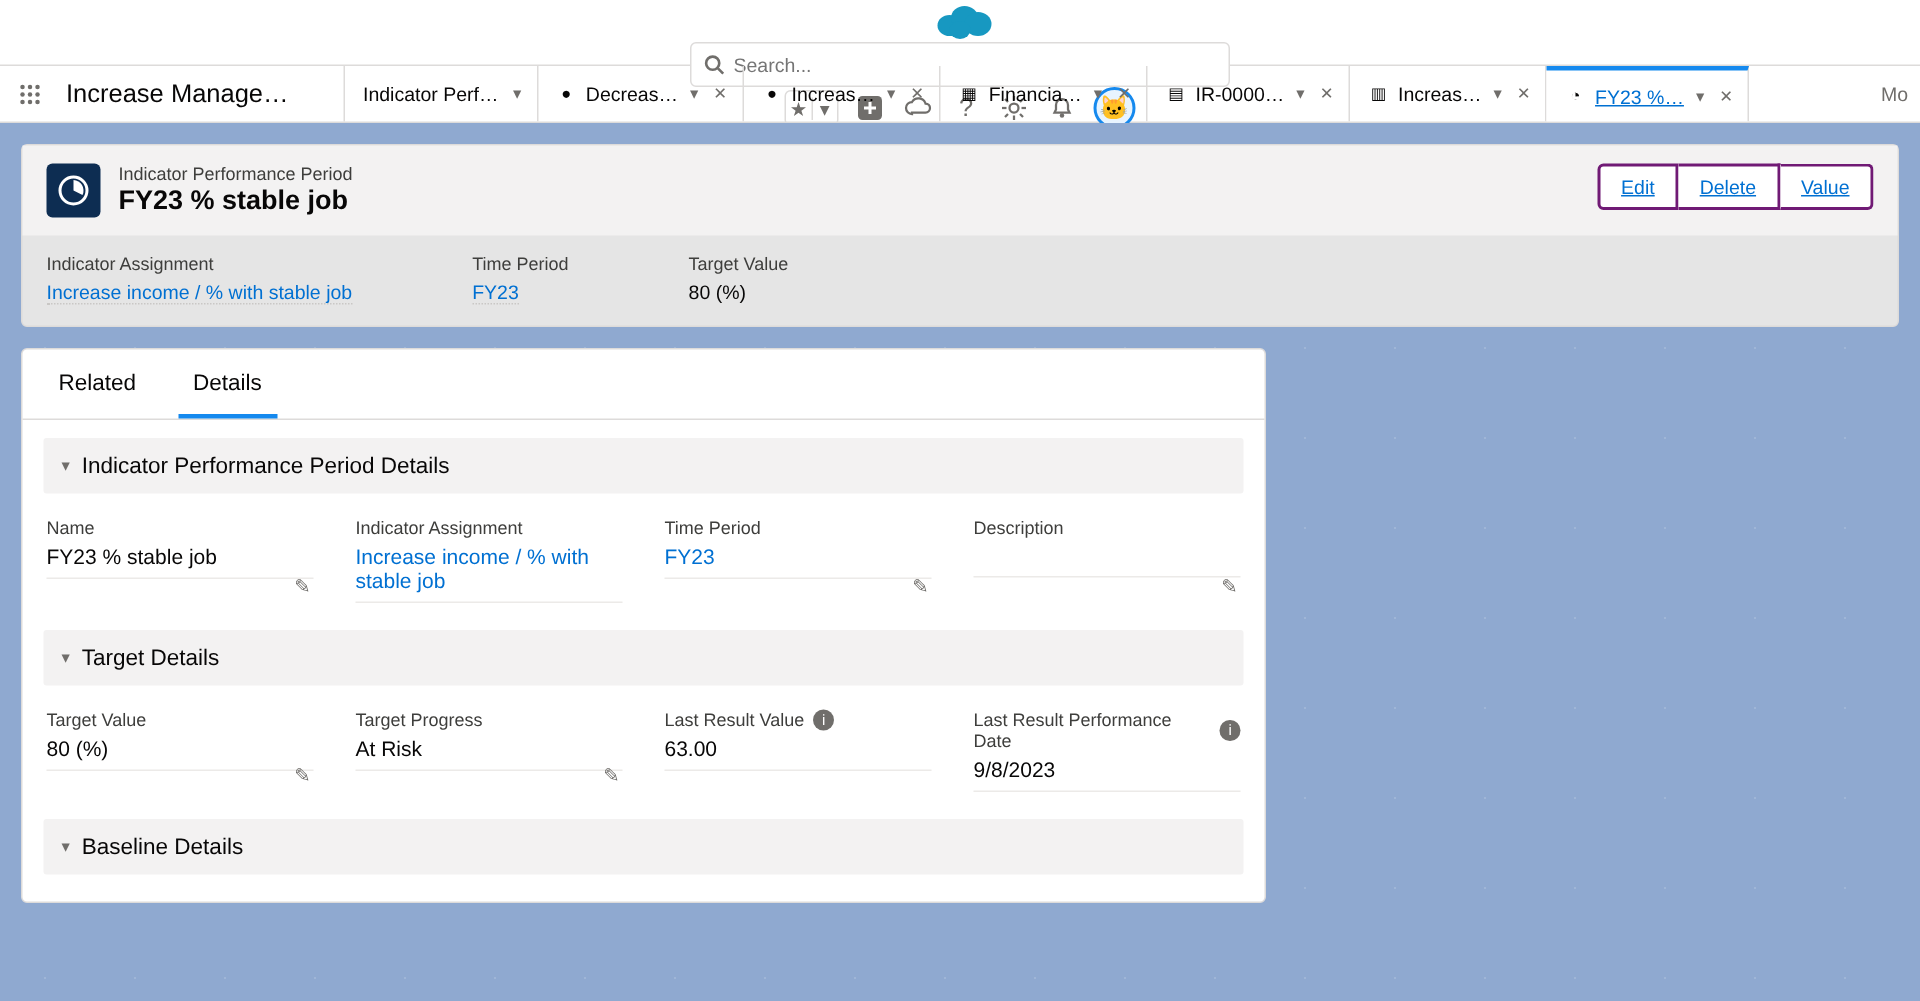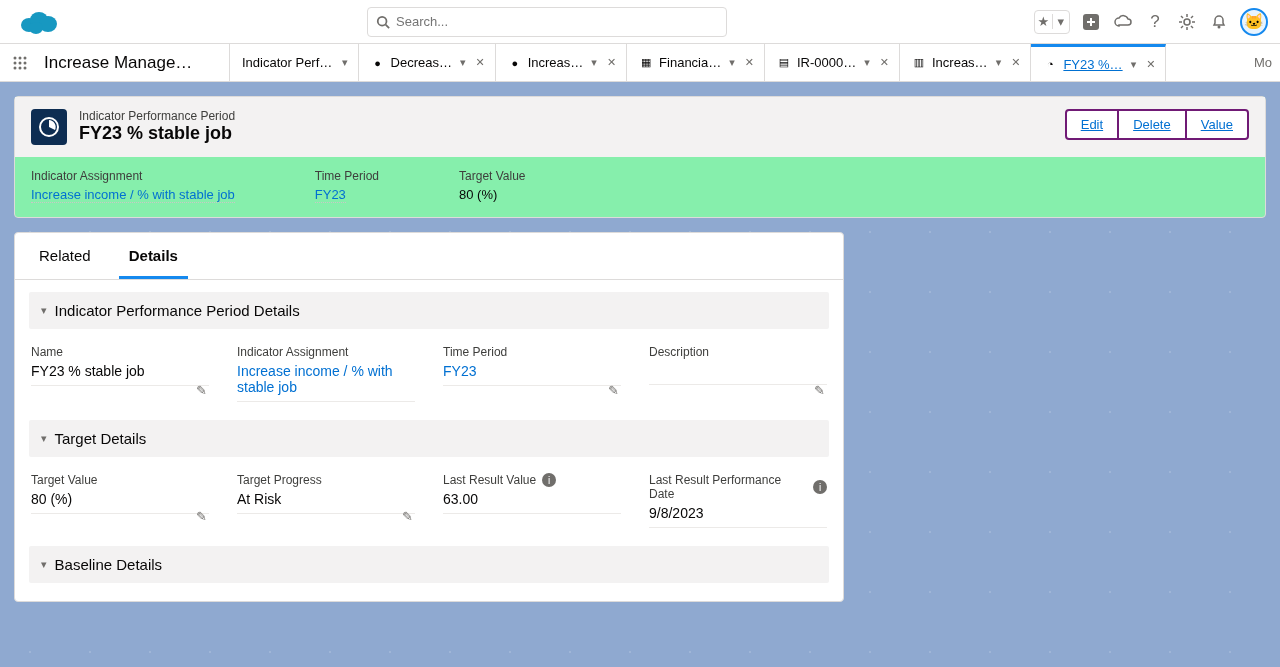--- a/index.html
+++ b/index.html
@@ -1,20 +1,20 @@
 <!DOCTYPE html>
 <html><head>
 <meta charset="utf-8">
 <style>
   * { box-sizing: border-box; margin: 0; padding: 0; }
   body { font-family: -apple-system, "Salesforce Sans", Arial, sans-serif; font-size: 13px; color: #080707; background: #fff; overflow-x: hidden; }
   a { color: #0070d2; text-decoration: none; }
 
   
-  .global-header { height: 44px; border-bottom: 1px solid #dddbda; display: flex; align-items: center; padding: 0 12px; position: relative; }
+  .global-header { height: 44px; border-bottom: 1px solid #dddbda; display: flex; align-items: center; padding: 0 12px; position: relative; flex-direction: column; }
   .logo-cloud { width: 42px; height: 28px; margin-left: 6px; }
   .search-wrap { flex: 1; display: flex; justify-content: center; }
   .search-box {
     width: 360px; height: 30px; border: 1px solid #dddbda; border-radius: 4px;
     display: flex; align-items: center; padding: 0 8px; color: #706e6b; background: #fff;
   }
   .search-box input {
     border: none; outline: none; flex: 1; height: 100%; font-size: 13px; background: transparent;
   }
   .search-box .icon { margin-right: 6px; color: #706e6b; }
@@ -48,21 +48,21 @@
     padding: 14px 14px 40px 14px;
     min-height: 600px;
     position: relative;
   }
   .page-bg::before {
     content:""; position:absolute; inset:0; background-image: radial-gradient(circle, rgba(255,255,255,0.15) 1px, transparent 1px); background-size: 60px 60px; pointer-events:none;
   }
 
   
   .record-card {
-    background: #86efac; border: 1px solid #dddbda; border-radius: 4px;
+    background: #e5e5e5; border: 1px solid #dddbda; border-radius: 4px;
     position: relative; z-index: 1; margin-bottom: 14px;
   }
   .rc-top { background: #f3f2f2; padding: 12px 16px; display:flex; align-items:flex-start;}
   .rc-icon {
     width: 36px; height: 36px; border-radius: 4px; background: #0d2d52; color:#fff;
     display:flex; align-items:center; justify-content:center; font-size:18px; margin-right: 12px;
   }
   .rc-titleblock .obj { font-size: 12px; color: #3e3e3c; }
   .rc-titleblock .title { font-size: 18px; font-weight: 700; color: #080707; }
   .rc-actions { margin-left:auto; display:flex; gap:0;}
@@ -79,21 +79,21 @@
   .hl .value { font-size: 13px; }
   .hl .value.link { color:#0070d2; border-bottom: 1px dotted #c9c7c5; display:inline-block;}
 
   
   .detail-panel {
     background:#fff; border:1px solid #dddbda; border-radius:4px; width: 830px;
     position: relative; z-index:1; padding-bottom: 10px;
   }
   .panel-tabs { display:flex; border-bottom: 1px solid #dddbda; padding: 0 14px;}
   .ptab { padding: 14px 10px 12px 10px; font-size: 15px; color:#080707; cursor:pointer; margin-right: 18px; }
-  .ptab.active { font-weight: 700; border-bottom: 3px solid #1589ee; }
+  .ptab.active { font-weight: 400; border-bottom: 3px solid #1589ee; }
 
   .section-head {
     background: #f3f2f2; margin: 12px 14px 0 14px; padding: 10px 12px;
     display:flex; align-items:center; gap: 8px; font-size: 15px; color:#080707;
     border-radius: 2px;
   }
   .section-head .chev { color:#706e6b; font-size: 11px;}
 
   .field-grid {
     display:grid; grid-template-columns: 1fr 1fr 1fr 1fr; gap: 0 24px;

